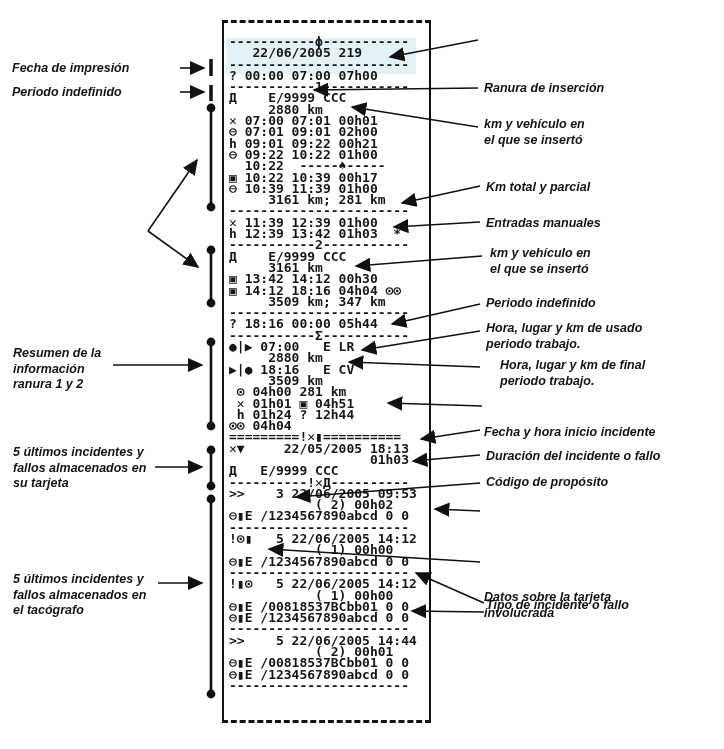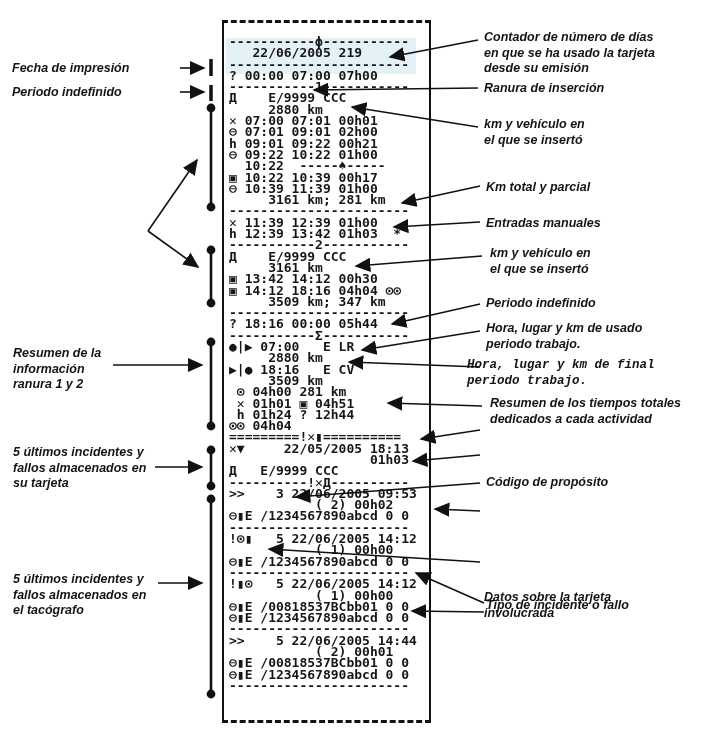--- a/index.html
+++ b/index.html
@@ -94,37 +94,34 @@
   <div class="lbl" style="left:13px;top:346px;">Resumen de la
 información
 ranura 1 y 2</div>
   <div class="lbl" style="left:13px;top:445px;">5 últimos incidentes y
 fallos almacenados en
 su tarjeta</div>
   <div class="lbl" style="left:13px;top:572px;">5 últimos incidentes y
 fallos almacenados en
 el tacógrafo</div>
 
-  <div class="lbl" style="left:484px;top:30px;">Contador de número de días
-en que se ha usado la tarjeta
-desde su emisión</div>
   <div class="lbl" style="left:484px;top:81px;">Ranura de inserción</div>
   <div class="lbl" style="left:484px;top:117px;">km y vehículo en
 el que se insertó</div>
   <div class="lbl" style="left:486px;top:180px;font-style:italic;">Km total y parcial</div>
   <div class="lbl" style="left:486px;top:216px;text-align:center;">Entradas manuales</div>
   <div class="lbl" style="left:490px;top:246px;">km y vehículo en
 el que se insertó</div>
   <div class="lbl" style="left:486px;top:296px;">Periodo indefinido</div>
   <div class="lbl" style="left:486px;top:321px;">Hora, lugar y km de usado
 periodo trabajo.</div>
-  <div class="lbl" style="left:467px;top:358px;font-family:Liberation Mono, monospace;">Hora, lugar y km de final
+  <div class="lbl" style="left:500px;top:358px;">Hora, lugar y km de final
 periodo trabajo.</div>
-  <div class="lbl" style="left:490px;top:396px;">Resumen de los tiempos totales
-dedicados a cada actividad</div>
+  <div class="lbl" style="left:484px;top:425px;">Fecha y hora inicio incidente</div>
+  <div class="lbl" style="left:486px;top:449px;">Duración del incidente o fallo</div>
   <div class="lbl" style="left:486px;top:475px;">Código de propósito</div>
   <div class="lbl" style="left:486px;top:550px;margin-top:48px;">Tipo de incidente o fallo</div>
   <div class="lbl" style="left:484px;top:590px;">Datos sobre la tarjeta
 involucrada</div>
 
   <svg class="overlay" width="724" height="749">
     <defs>
       <marker id="ah" markerWidth="11" markerHeight="9" refX="9" refY="4.5" orient="auto">
         <path d="M0,0 L10,4.5 L0,9 z" fill="#111"></path>
       </marker>

